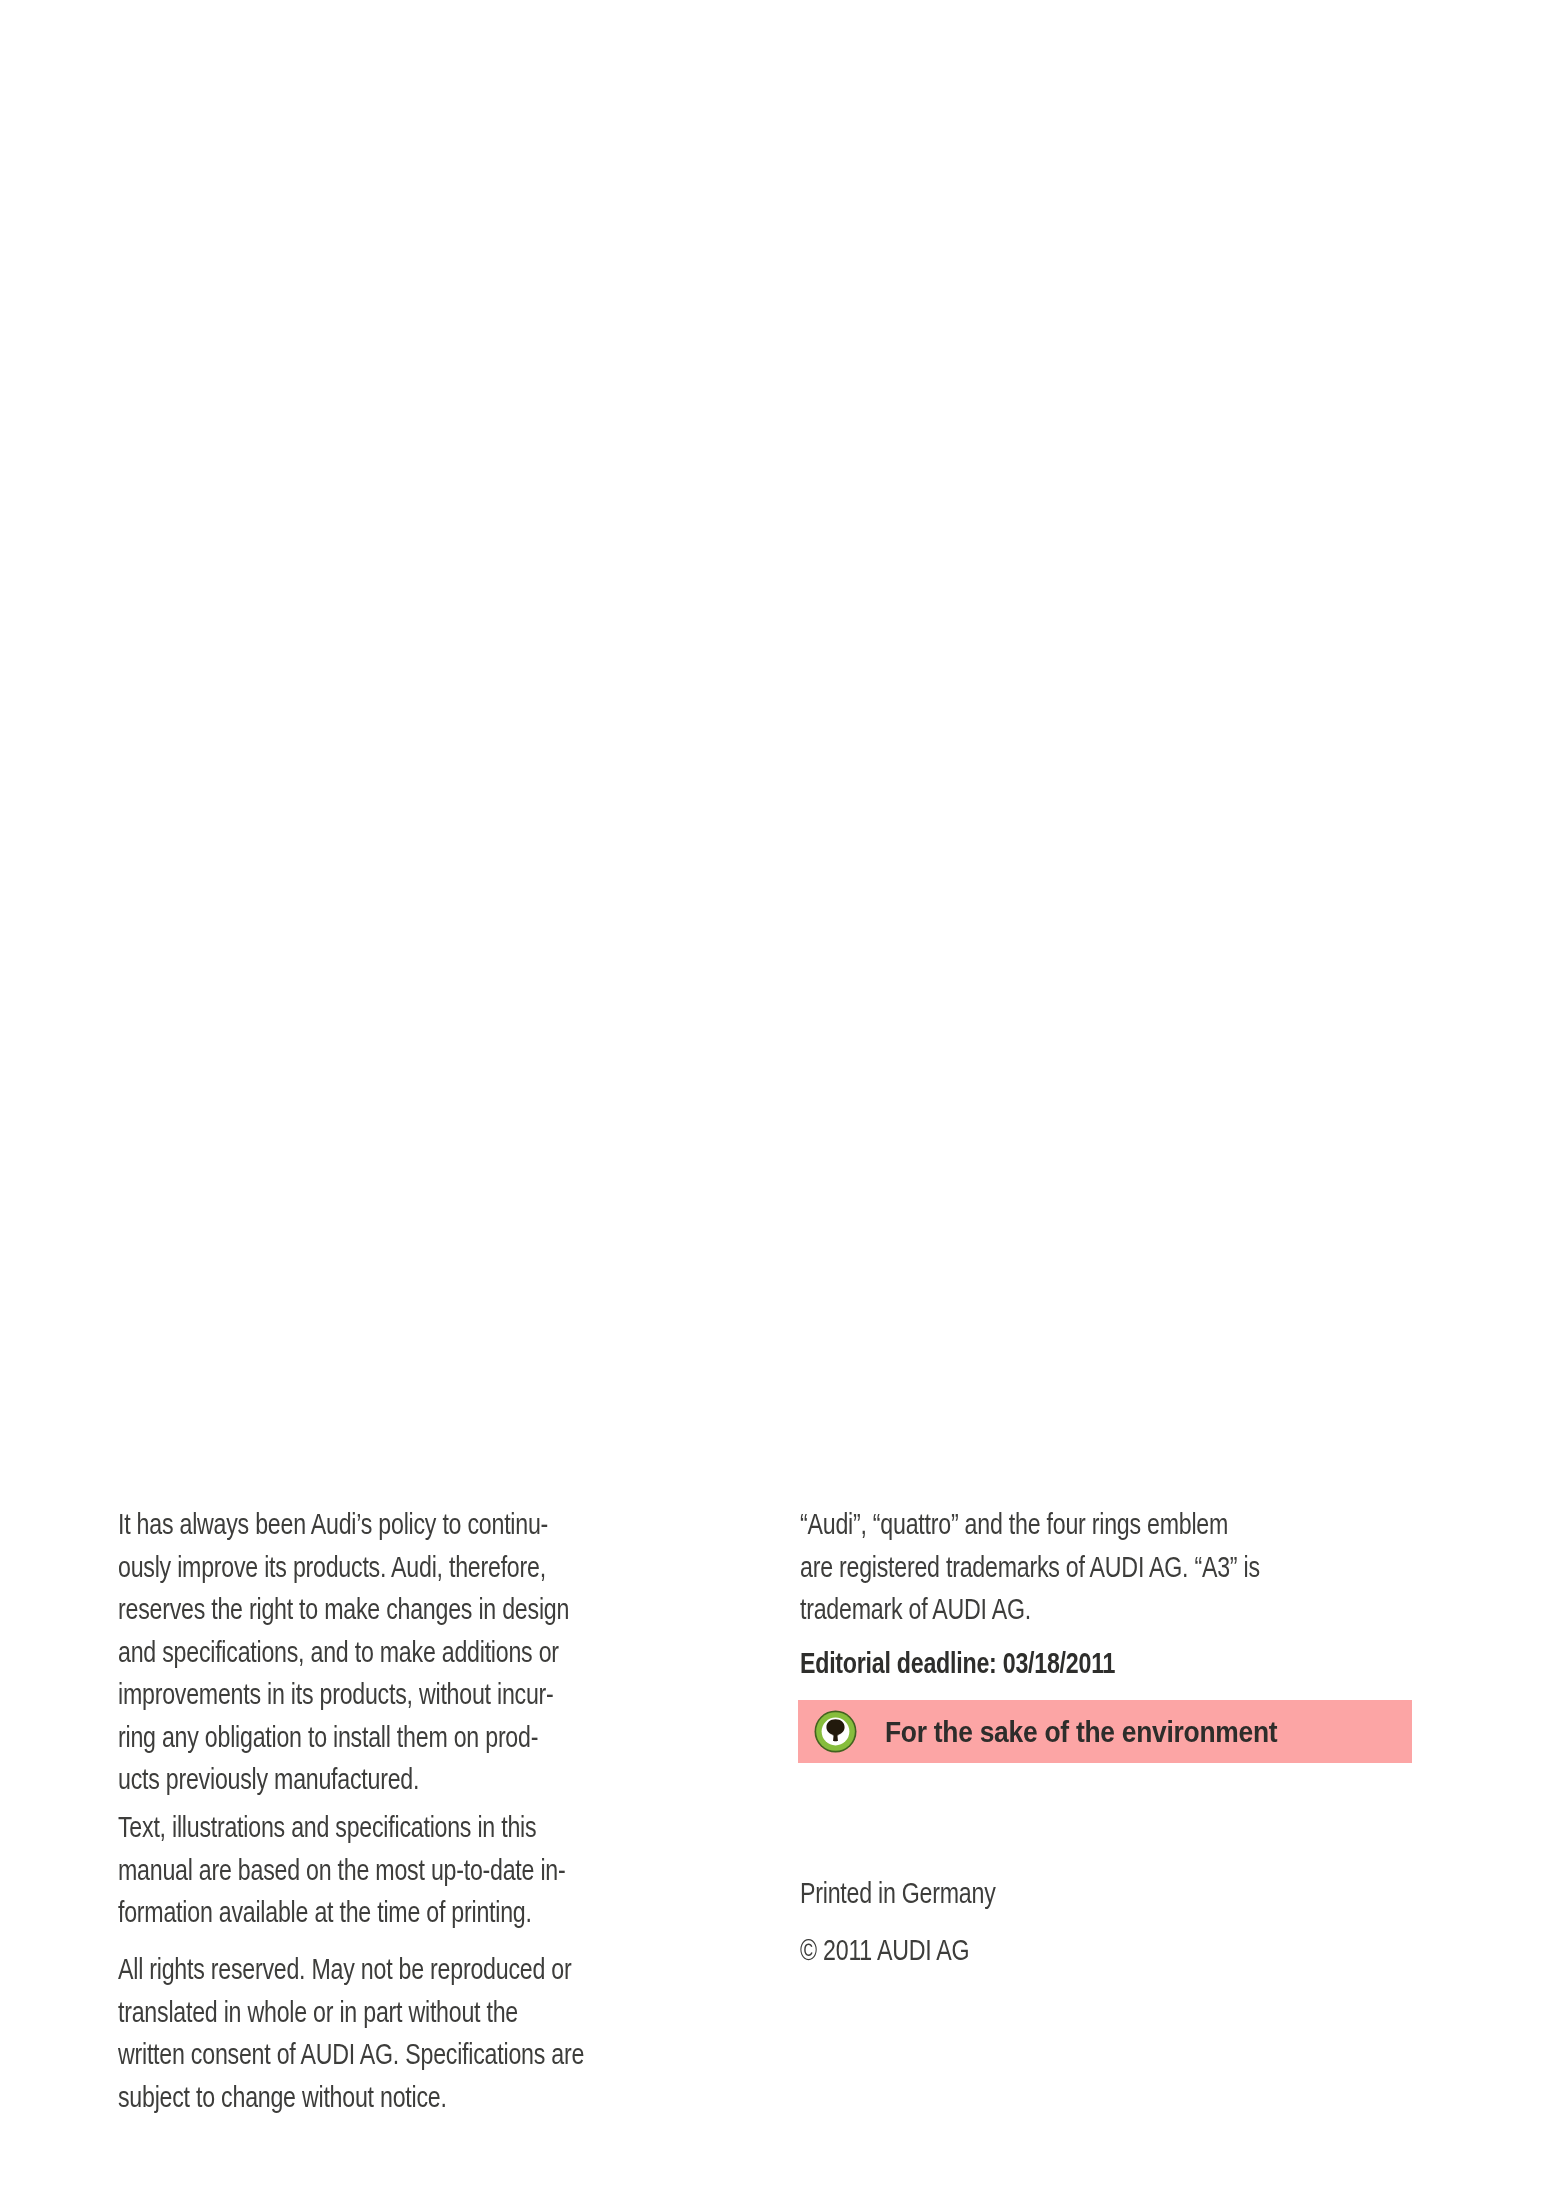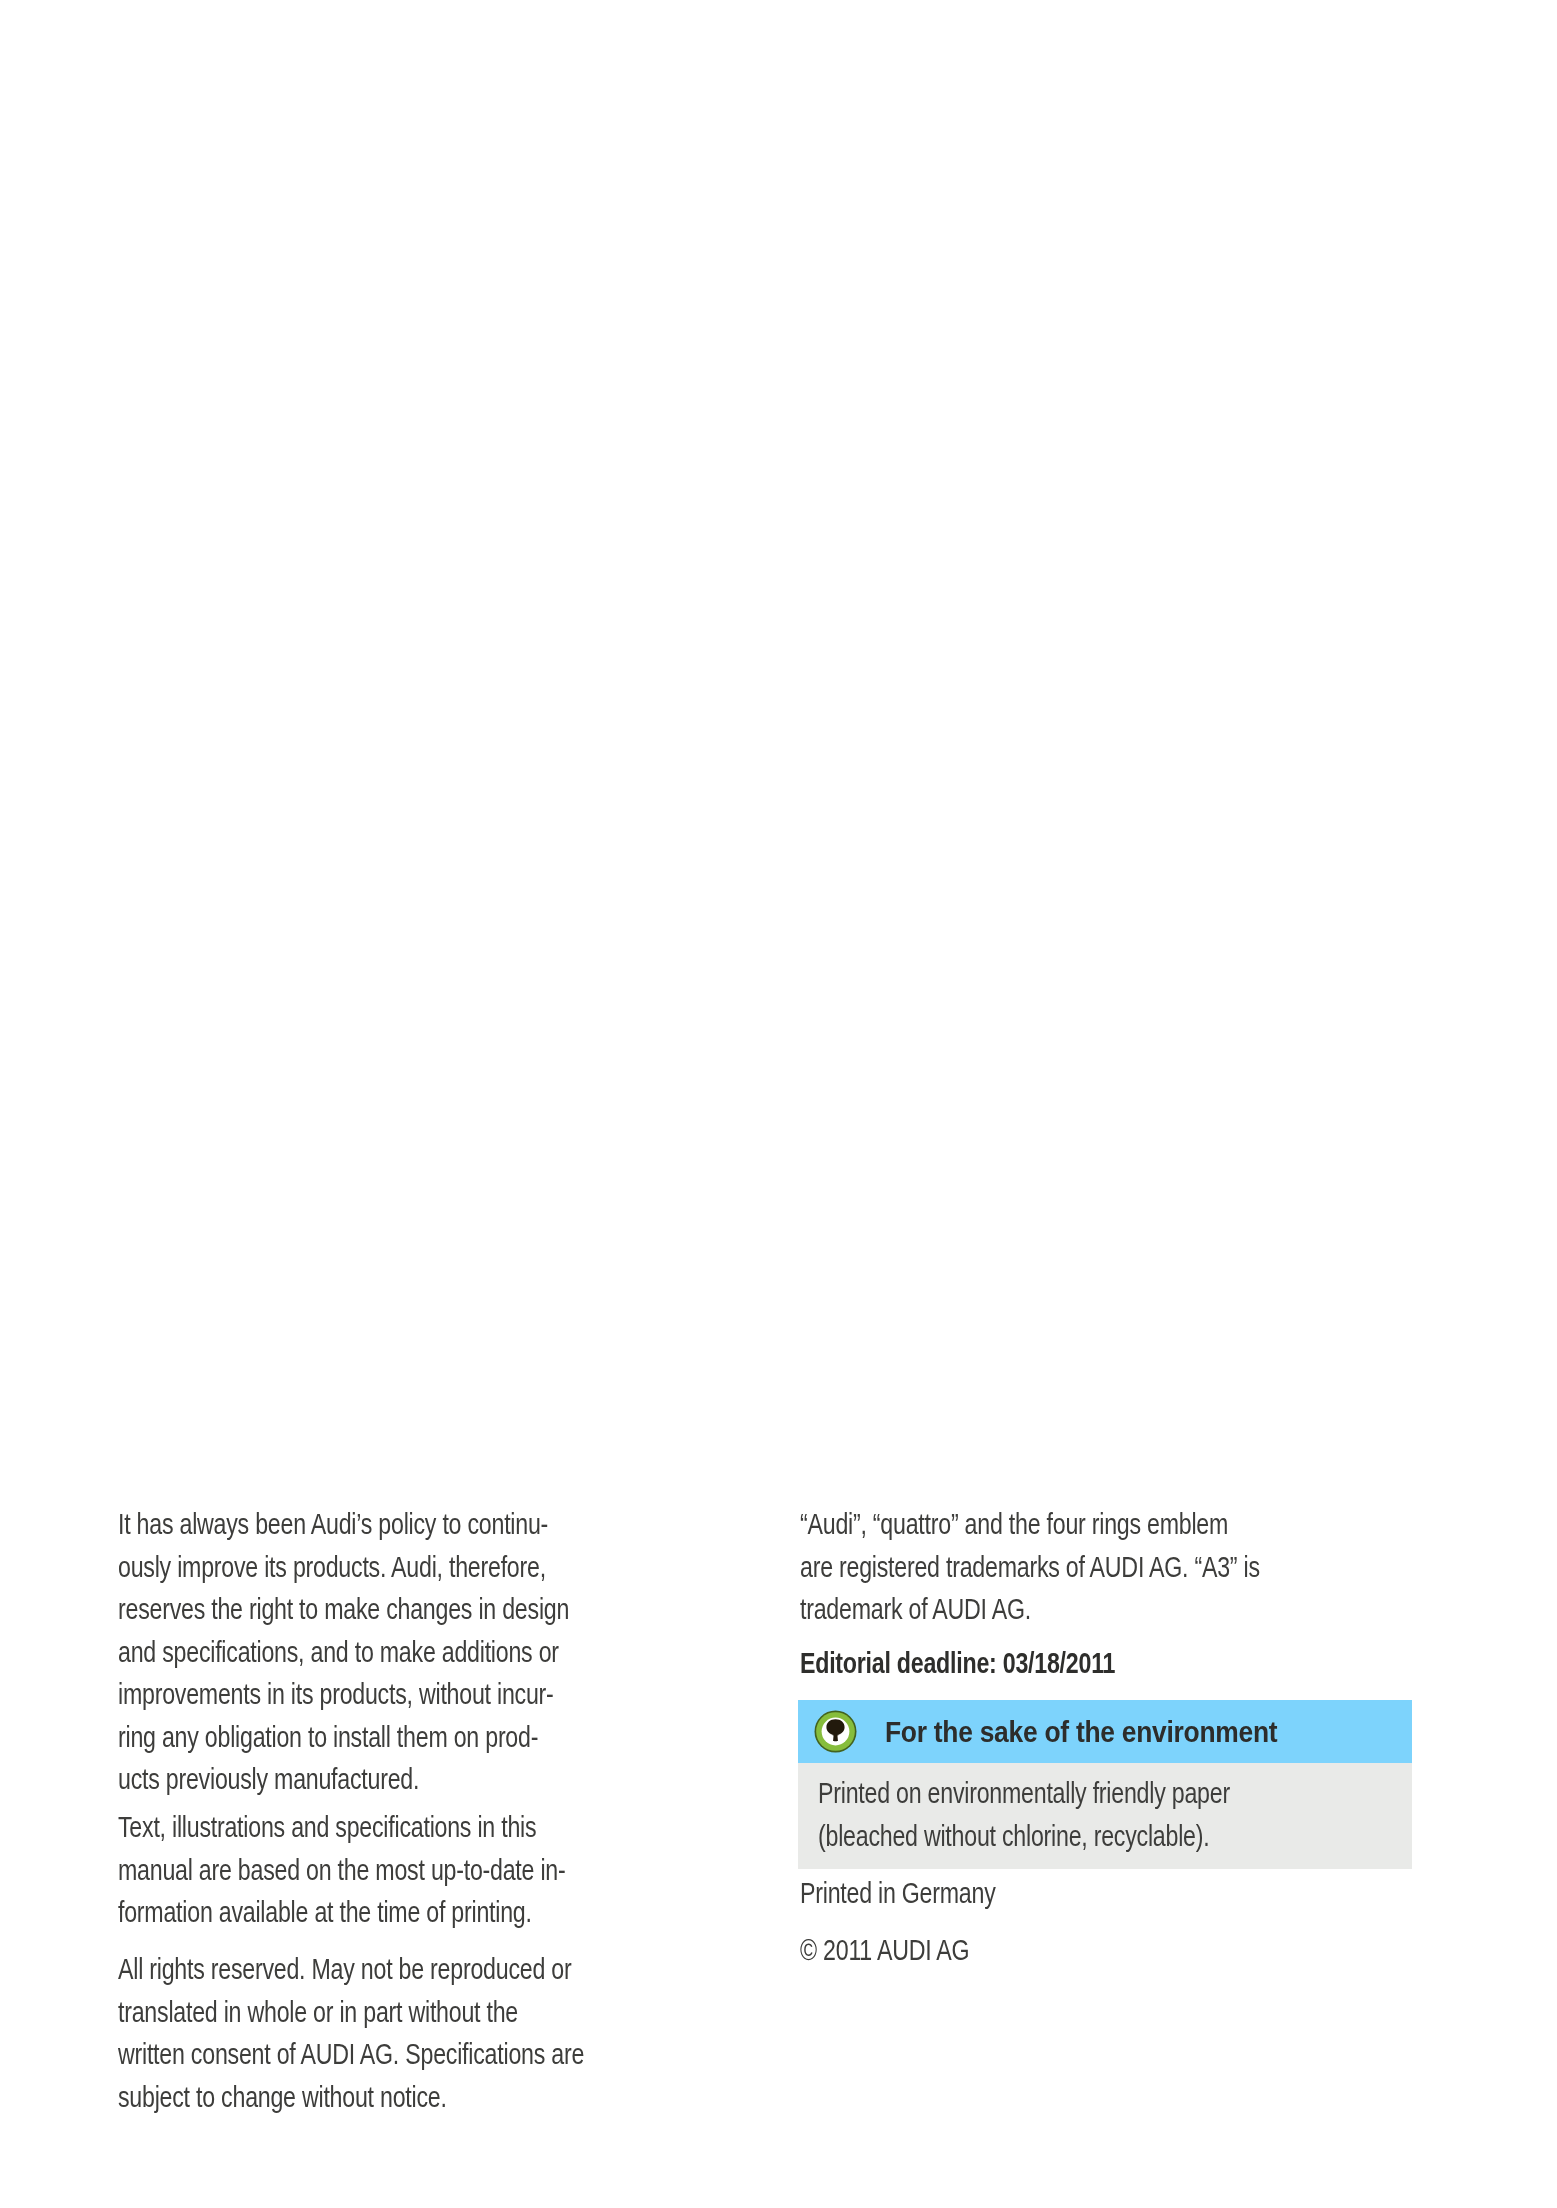--- a/index.html
+++ b/index.html
@@ -31,21 +31,21 @@
     font-weight:bold;
     color:#2e2e2c;
   }
   
   .env-box{
     position:absolute;
     left:798px;top:1700px;
     width:614px;
   }
   .env-header{
-    background:#7dd3fc;
+    background:#fca5a5;
     height:63px;
     display:flex;
     align-items:center;
   }
   .env-icon{
     width:43px;height:43px;
     margin-left:16px;
     flex:0 0 auto;
   }
   .env-title{
@@ -109,24 +109,20 @@
           <circle cx="22" cy="22" r="21.5" fill="#42621f"></circle>
           <circle cx="22" cy="22" r="19.8" fill="#86bd3c"></circle>
           <circle cx="22" cy="22" r="14.2" fill="#ffffff"></circle>
           <g fill="#221a0c">
             <path d="M22 9.5 c-5.6 0 -9.3 3.6 -9.3 8.1 c0 4.1 3.2 7.3 7.6 7.6 l-0.9 0.1 c-2.1 0 -3.3 -0.6 -3.3 -0.6 l3.9 1.5 l-0.5 5.4 l5 0 l-0.5 -5.4 l3.9 -1.5 c0 0 -1.2 0.6 -3.3 0.6 l-0.9 -0.1 c4.4 -0.3 7.6 -3.5 7.6 -7.6 C31.3 13.1 27.6 9.5 22 9.5 z"></path>
             <rect x="20.6" y="23.5" width="2.8" height="8.5"></rect>
           </g>
         </svg>
         <div class="env-title">For the sake of the environment</div>
       </div>
-      <div class="env-body">
-        <span class="txt-inline">Printed on environmentally friendly paper
-(bleached without chlorine, recyclable).</span>
-      </div>
     </div>
 
     <div class="txt" style="left:800px;top:1872px;">Printed in Germany</div>
 
     <div class="txt" style="left:800px;top:1929px;">© 2011 AUDI AG</div>
   </div>
 
 </div>
 
 </body></html>

